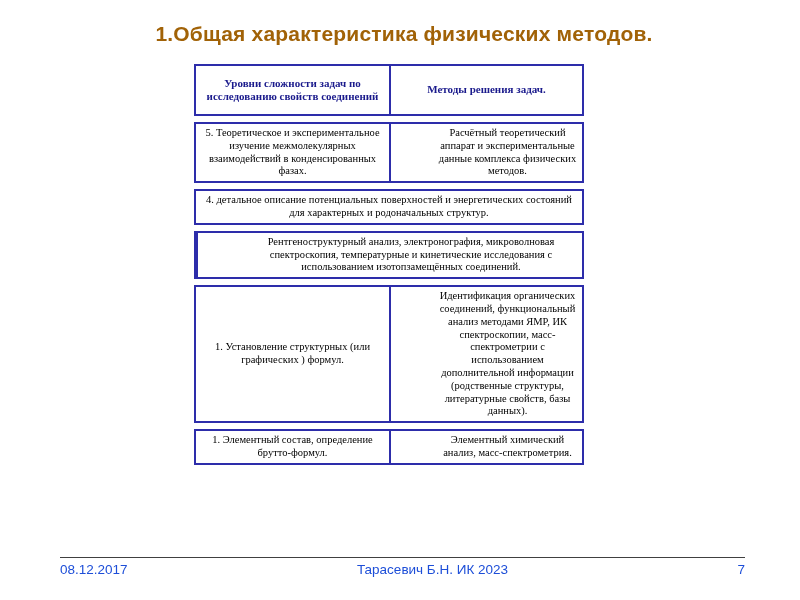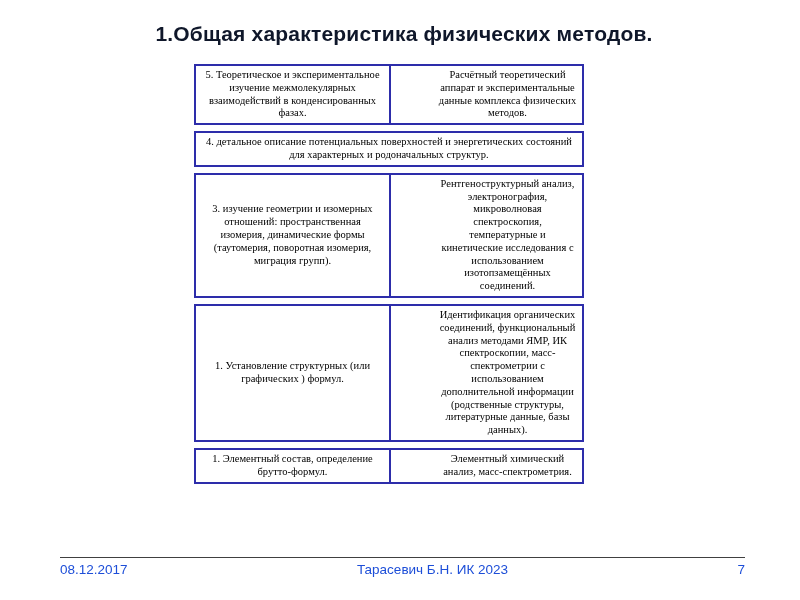--- a/index.html
+++ b/index.html
@@ -13,21 +13,21 @@
     font-family:"Liberation Serif", serif;
   }
   .title {
     position:absolute;
     top:22px; left:8px; right:0;
     text-align:center;
     font-family:"Liberation Sans", sans-serif;
     font-weight:bold;
     font-size:21px;
     letter-spacing:0.2px;
-    color:#0f172a;
+    color:#a16207;
   }
   .levels-table {
     position:absolute;
     top:64px; left:194px;
     width:390px;
     display:flex;
     flex-direction:column;
     gap:6px;
   }
   .tbox {
@@ -76,51 +76,56 @@
 </style>
 </head>
 <body>
 
 <div class="slide">
 
   <h1 class="title">1.Общая характеристика  физических методов.</h1>
 
   <div class="levels-table">
 
+    <div class="tbox header">
+      <div class="cell left">
+        <span>Уровни сложности  задач по исследованию свойств соединений</span>
+      </div>
+      <div class="cell right">
+        <span>Методы решения задач.</span>
+      </div>
+    </div>
 
     <div class="tbox row5">
       <div class="cell left">
         <span>5. Теоретическое и экспериментальное изучение межмолекулярных взаимодействий в конденсированных фазах.</span>
       </div>
       <div class="cell right">
         <span>Расчётный теоретический аппарат и экспериментальные данные комплекса физических методов.</span>
       </div>
     </div>
 
     <div class="tbox row4">
       <div class="cell left">
         <span>4. детальное описание потенциальных поверхностей и энергетических состояний для характерных и родоначальных структур.</span>
       </div>
     </div>
 
     <div class="tbox row3">
-      <div class="cell left">
-        <span>3. изучение геометрии и изомерных отношений: пространственная изомерия, динамические формы (таутомерия, поворотная изомерия, миграция групп).</span>
-      </div>
       <div class="cell right">
         <span>Рентгеноструктурный анализ, электронография, микроволновая спектроскопия, температурные и кинетические исследования с использованием изотопзамещённых соединений.</span>
       </div>
     </div>
 
     <div class="tbox row2">
       <div class="cell left">
         <span>1. Установление структурных (или графических ) формул.</span>
       </div>
       <div class="cell right">
-        <span>Идентификация органических соединений, функциональный анализ методами ЯМР, ИК спектроскопии, масс-спектрометрии с использованием дополнительной информации (родственные структуры, литературные данные, базы данных).</span>
+        <span>Идентификация органических соединений, функциональный анализ методами ЯМР, ИК спектроскопии, масс-спектрометрии с использованием дополнительной информации (родственные структуры, литературные свойств, базы данных).</span>
       </div>
     </div>
 
     <div class="tbox row1">
       <div class="cell left">
         <span>1. Элементный состав, определение брутто-формул.</span>
       </div>
       <div class="cell right">
         <span>Элементный химический анализ, масс-спектрометрия.</span>
       </div>

